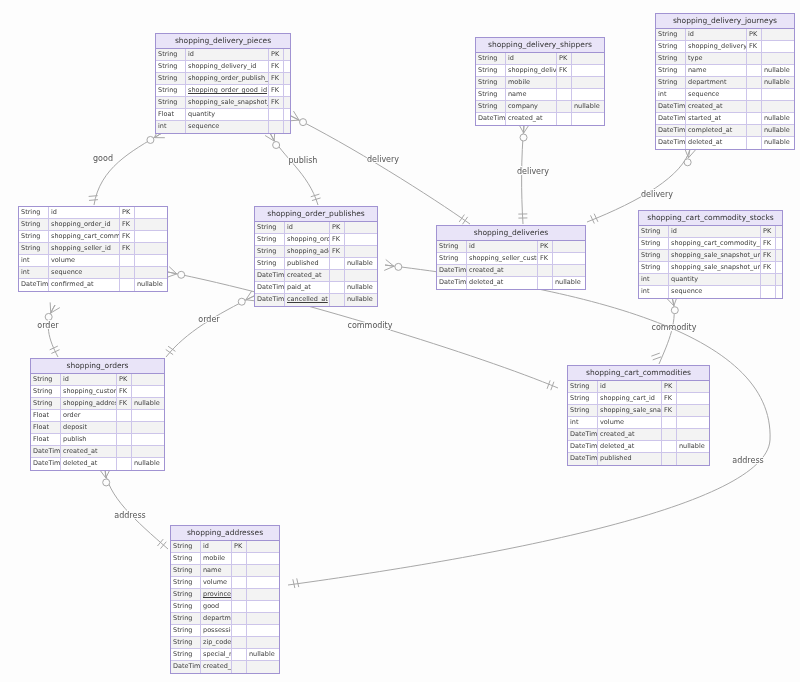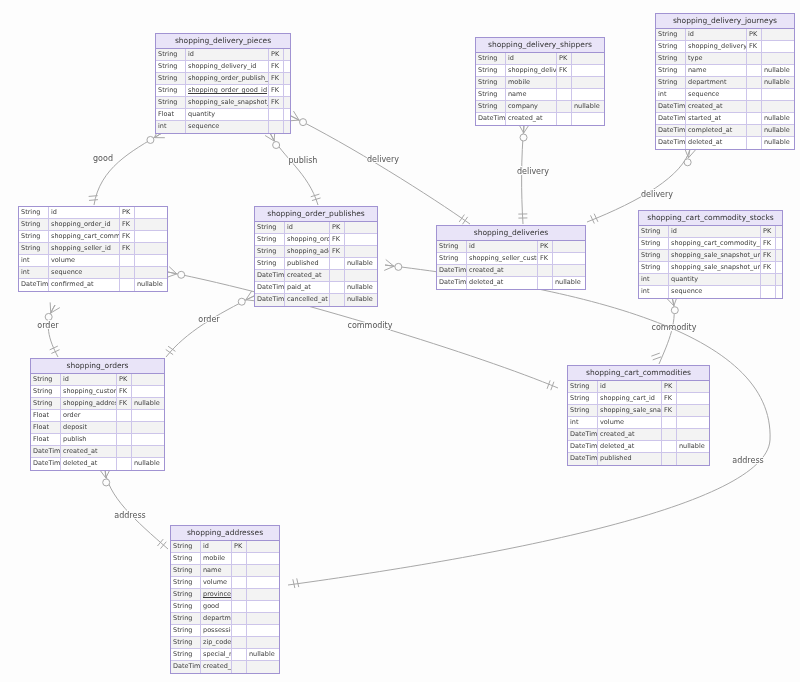--- a/index.html
+++ b/index.html
@@ -380,21 +380,21 @@
           <div class="ecell" style="width: 32px;"></div>
         </div>
         <div class="erow">
           <div class="ecell" style="width: 30px;">DateTime</div>
           <div class="ecell" style="width: 45px;">paid_at</div>
           <div class="ecell" style="width: 15px;"></div>
           <div class="ecell" style="width: 32px;">nullable</div>
         </div>
         <div class="erow">
           <div class="ecell" style="width: 30px;">DateTime</div>
-          <div class="ecell" style="width: 45px;">cancelled_at</div>
+          <div class="ecell" style="width: 45px; text-decoration: underline;">cancelled_at</div>
           <div class="ecell" style="width: 15px;"></div>
           <div class="ecell" style="width: 32px;">nullable</div>
         </div>
       </div>
       <div class="etable" style="left: 436px; top: 225px; width: 150px;">
         <div class="ttl">shopping_deliveries</div>
         <div class="erow">
           <div class="ecell" style="width: 30px;">String</div>
           <div class="ecell" style="width: 71px;">id</div>
           <div class="ecell" style="width: 15px;">PK</div>

